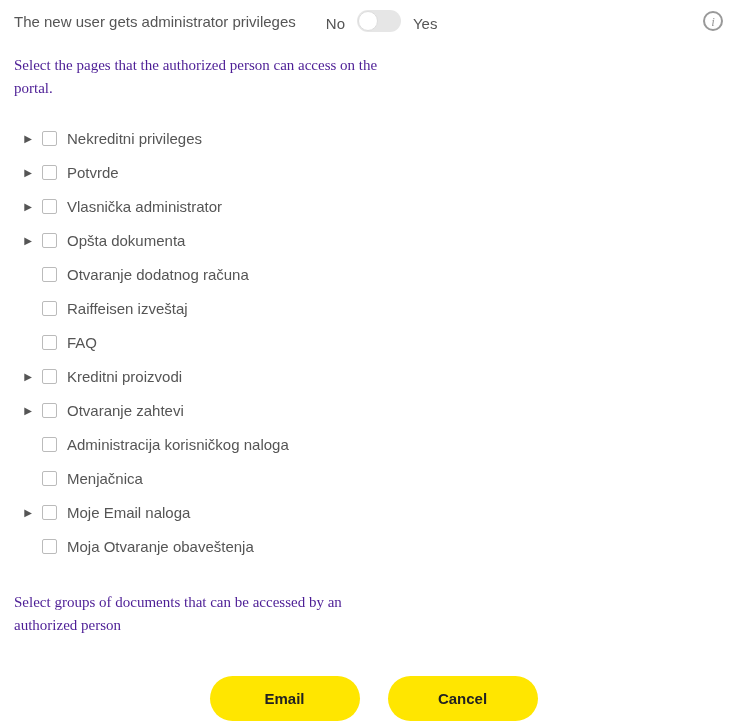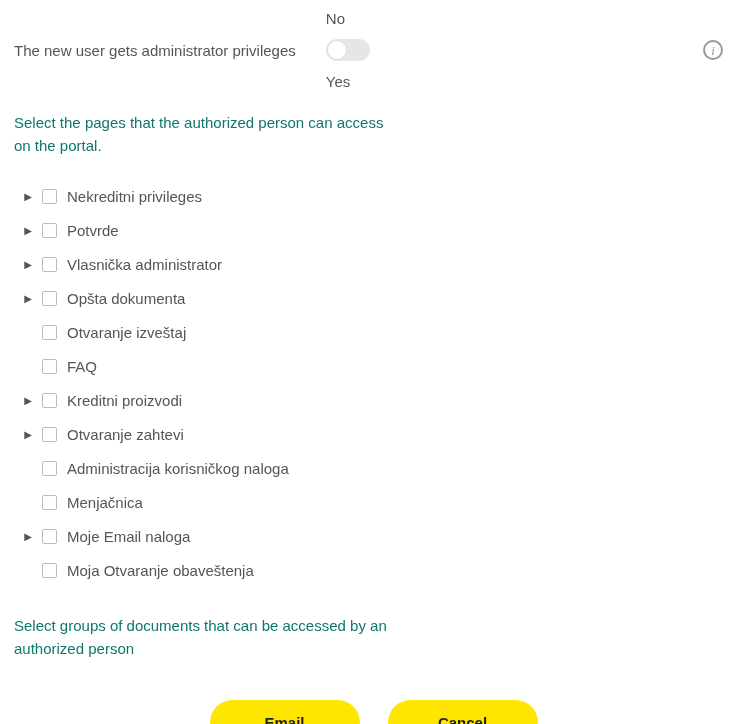--- a/index.html
+++ b/index.html
@@ -16,24 +16,23 @@
       align-items: center;
       margin-bottom: 22px;
     }
     .admin-label {
       color: #555;
       flex: 0 0 auto;
       margin-right: 30px;
     }
     .toggle-wrap {
       display: flex;
-      align-items: flex-start;
+      align-items: flex-end;
       gap: 12px;
       color: #555;
-      flex-direction: column;
     }
     .toggle {
       width: 44px;
       height: 22px;
       background: #e6e6e6;
       border-radius: 11px;
       position: relative;
       cursor: pointer;
     }
     .toggle-knob {
@@ -55,24 +54,25 @@
       color: #999;
       font-family: Georgia, serif;
       font-style: italic;
       font-size: 13px;
       text-align: center;
       line-height: 17px;
       cursor: pointer;
       margin-right: 10px;
     }
     .section-label {
-      color: #0f766e;
+      color: #4c1d95;
       margin-bottom: 22px;
       max-width: 390px;
       line-height: 1.5;
+      font-family: Liberation Serif, serif;
     }
     .tree {
       list-style: none;
       margin-bottom: 28px;
     }
     .tree-item {
       display: flex;
       align-items: center;
       height: 34px;
       padding-left: 6px;
@@ -156,21 +156,26 @@
       <span class="item-label">Vlasnička administrator</span>
     </li>
     <li class="tree-item">
       <span class="caret">▶</span>
       <span class="checkbox"></span>
       <span class="item-label">Opšta dokumenta</span>
     </li>
     <li class="tree-item">
       <span class="caret hidden">▶</span>
       <span class="checkbox"></span>
-      <span class="item-label">Otvaranje izveštaj</span>
+      <span class="item-label">Otvaranje dodatnog računa</span>
+    </li>
+    <li class="tree-item">
+      <span class="caret hidden">▶</span>
+      <span class="checkbox"></span>
+      <span class="item-label">Raiffeisen izveštaj</span>
     </li>
     <li class="tree-item">
       <span class="caret hidden">▶</span>
       <span class="checkbox"></span>
       <span class="item-label">FAQ</span>
     </li>
     <li class="tree-item">
       <span class="caret">▶</span>
       <span class="checkbox"></span>
       <span class="item-label">Kreditni proizvodi</span>

